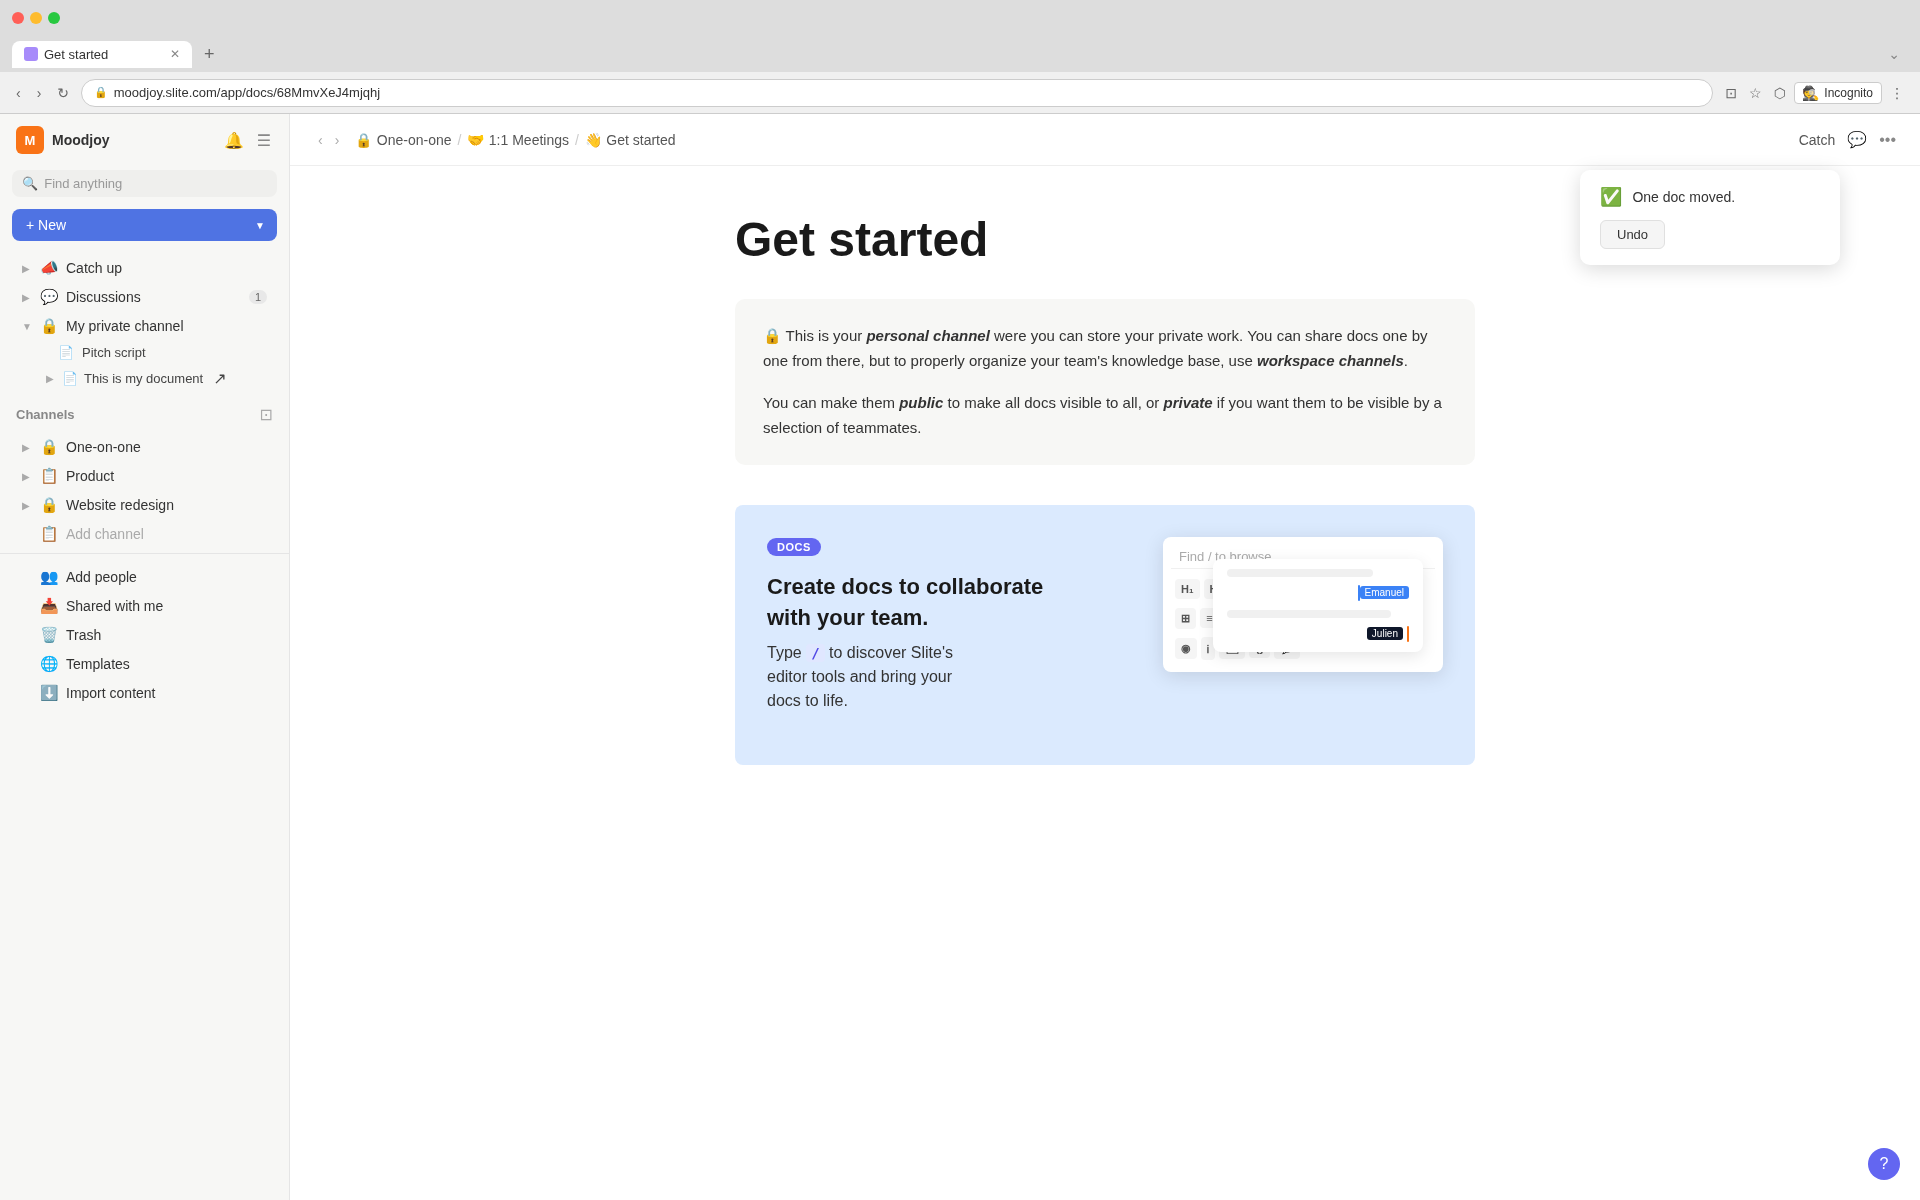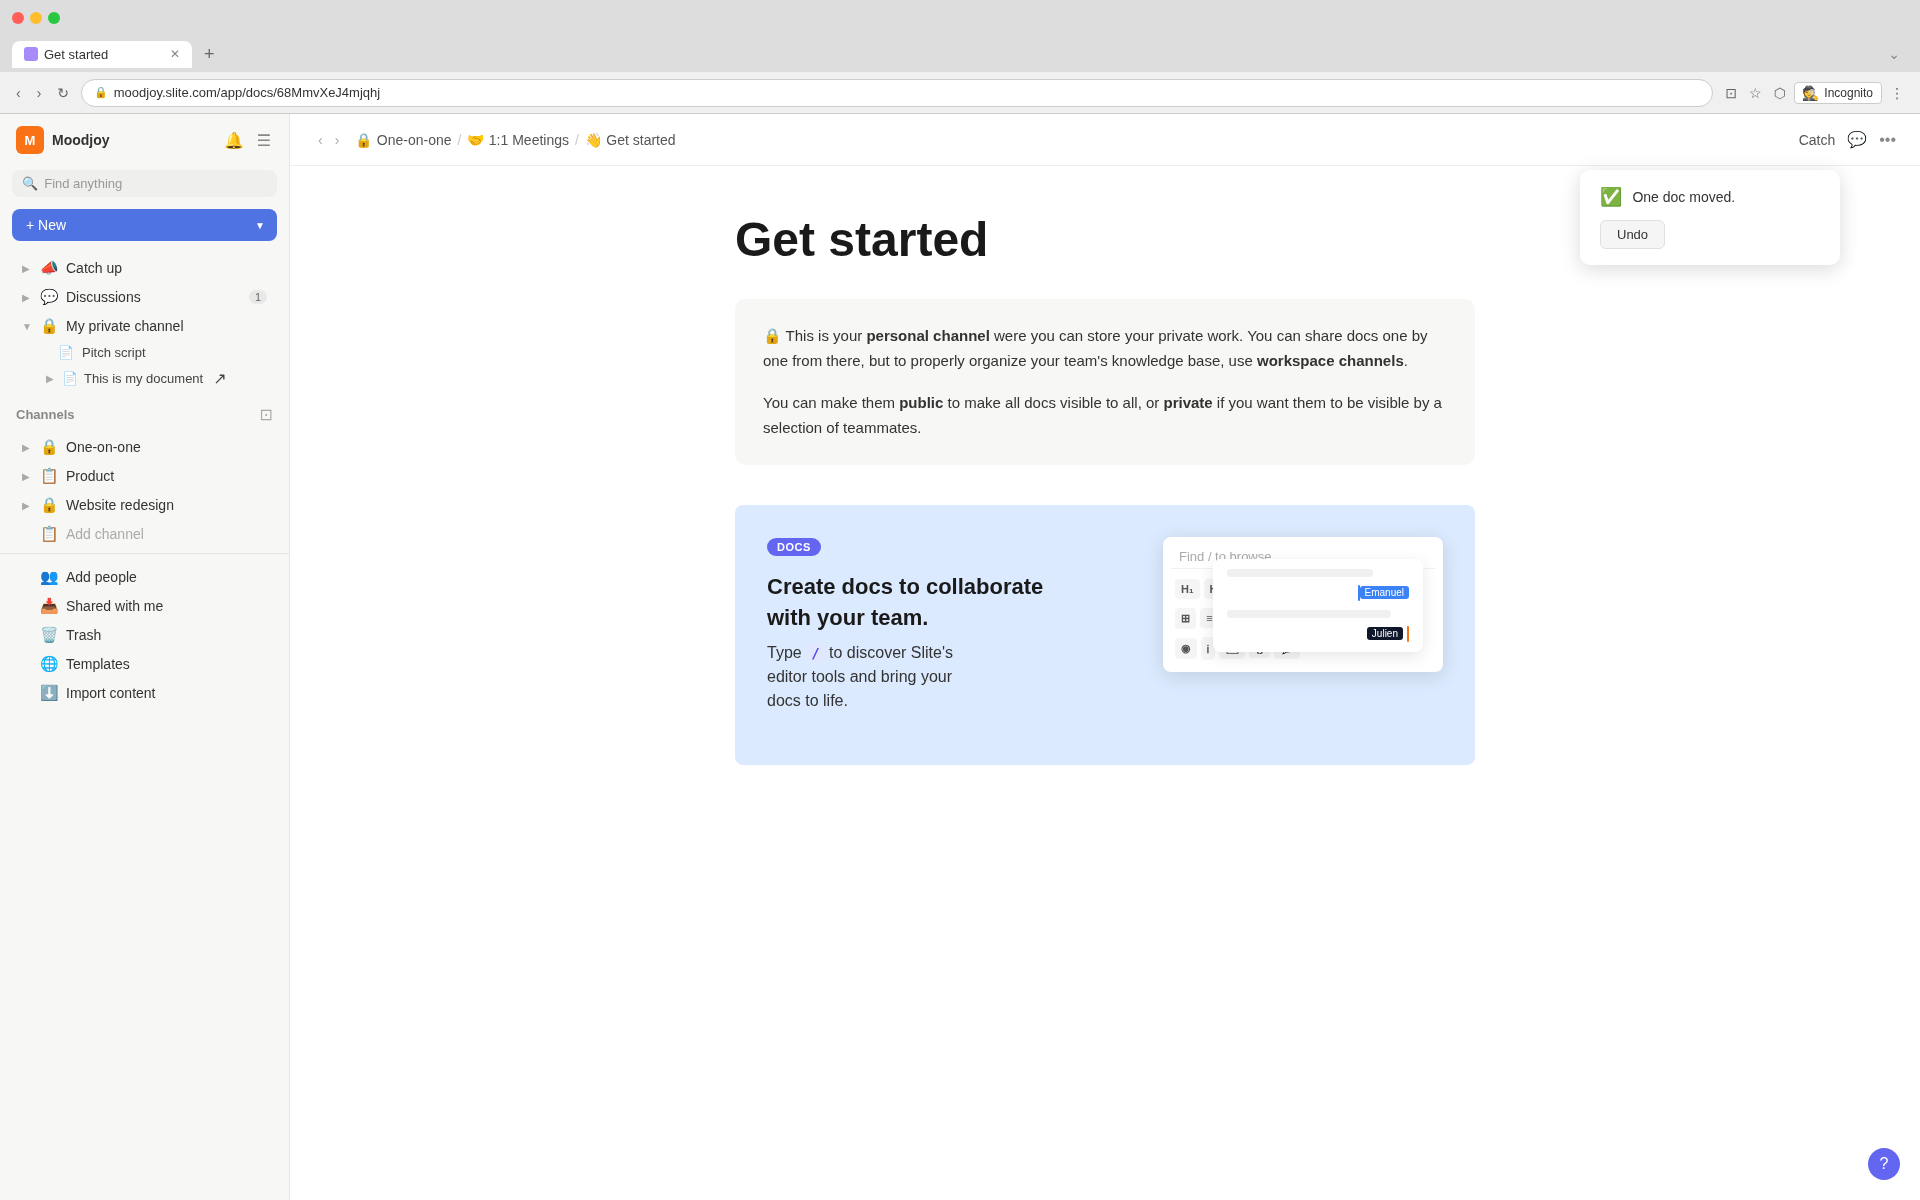--- a/index.html
+++ b/index.html
@@ -69,21 +69,21 @@
     .share-btn { background: none; border: none; font-size: 14px; color: #555; cursor: pointer; font-weight: 500; }
     .header-icon-btn { background: none; border: none; color: #888; cursor: pointer; font-size: 16px; }
 
     .content-body { flex: 1; overflow-y: auto; padding: 48px 80px; max-width: 900px; margin: 0 auto; width: 100%; position: relative; }
 
     
     .doc-title { font-size: 48px; font-weight: 800; color: #1a1a1a; margin-bottom: 32px; line-height: 1.1; }
     .info-box { background: #f7f7f5; border-radius: 10px; padding: 24px 28px; margin-bottom: 40px; font-size: 15px; line-height: 1.7; color: #333; }
     .info-box p { margin-bottom: 16px; }
     .info-box p:last-child { margin-bottom: 0; }
-    .info-box strong { font-weight: 700; }
+    .info-box strong { font-weight: 700; font-style: italic; }
 
     .section-heading { font-size: 24px; font-weight: 800; color: #1a1a1a; margin-bottom: 28px; line-height: 1.3; }
 
     
     .feature-card { background: #dbeafe; border-radius: 8px; padding: 32px; display: flex; gap: 24px; align-items: flex-start; min-height: 260px; overflow: hidden; position: relative; }
     .card-left { flex: 1; }
     .docs-badge { background: #6366f1; color: #fff; font-size: 11px; font-weight: 700; padding: 3px 10px; border-radius: 20px; display: inline-block; margin-bottom: 16px; letter-spacing: 0.5px; }
     .card-title { font-size: 22px; font-weight: 700; color: #1a1a1a; line-height: 1.4; margin-bottom: 8px; }
     .card-desc { font-size: 16px; color: #333; line-height: 1.5; }
     .card-desc .slash-badge { background: #e0e7ff; color: #4f46e5; font-family: monospace; font-size: 14px; padding: 1px 5px; border-radius: 4px; font-weight: 700; }

